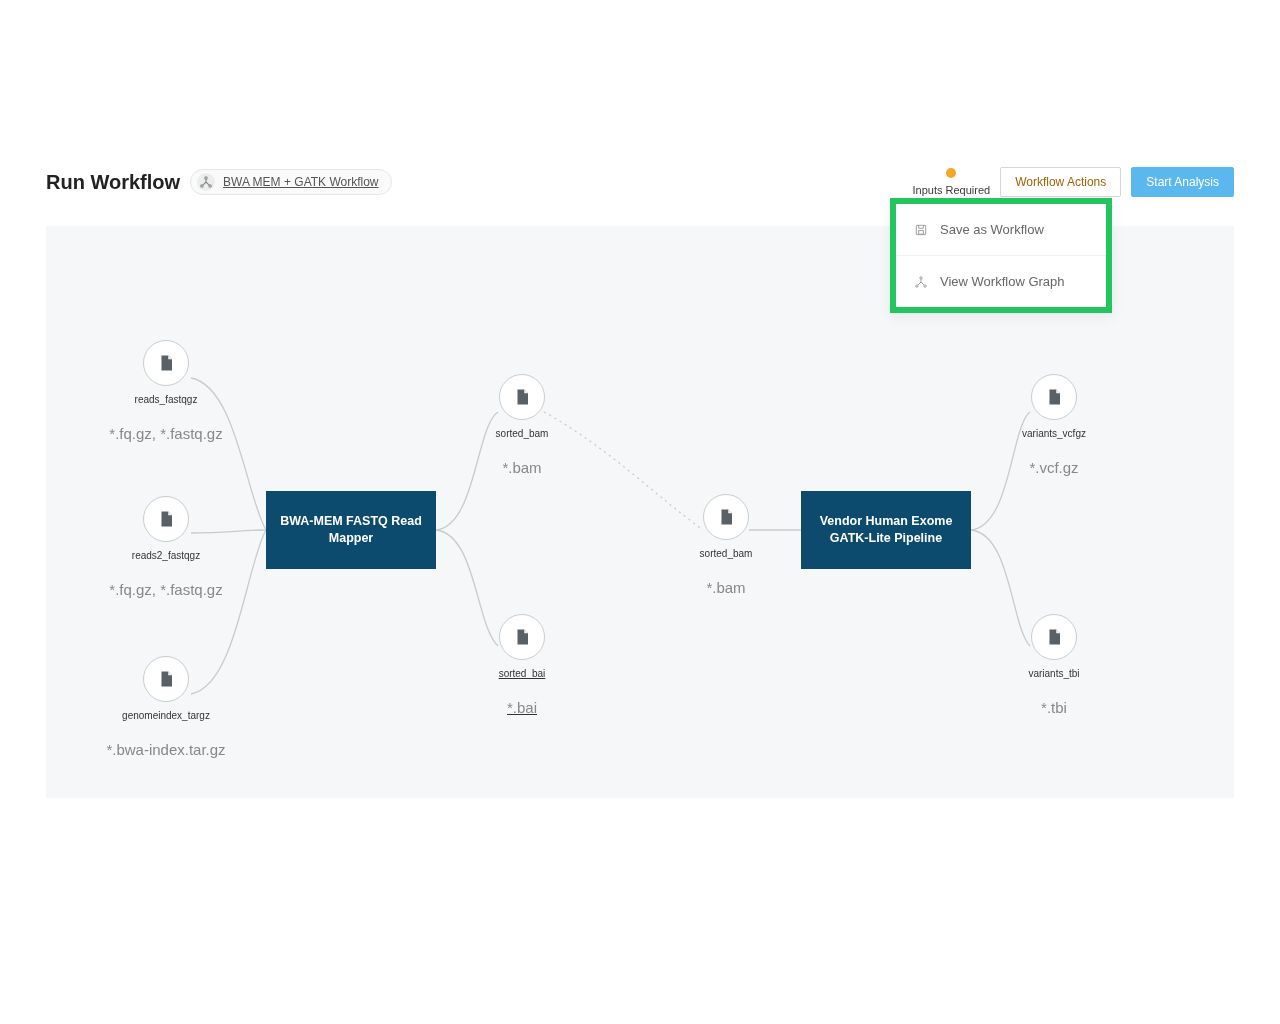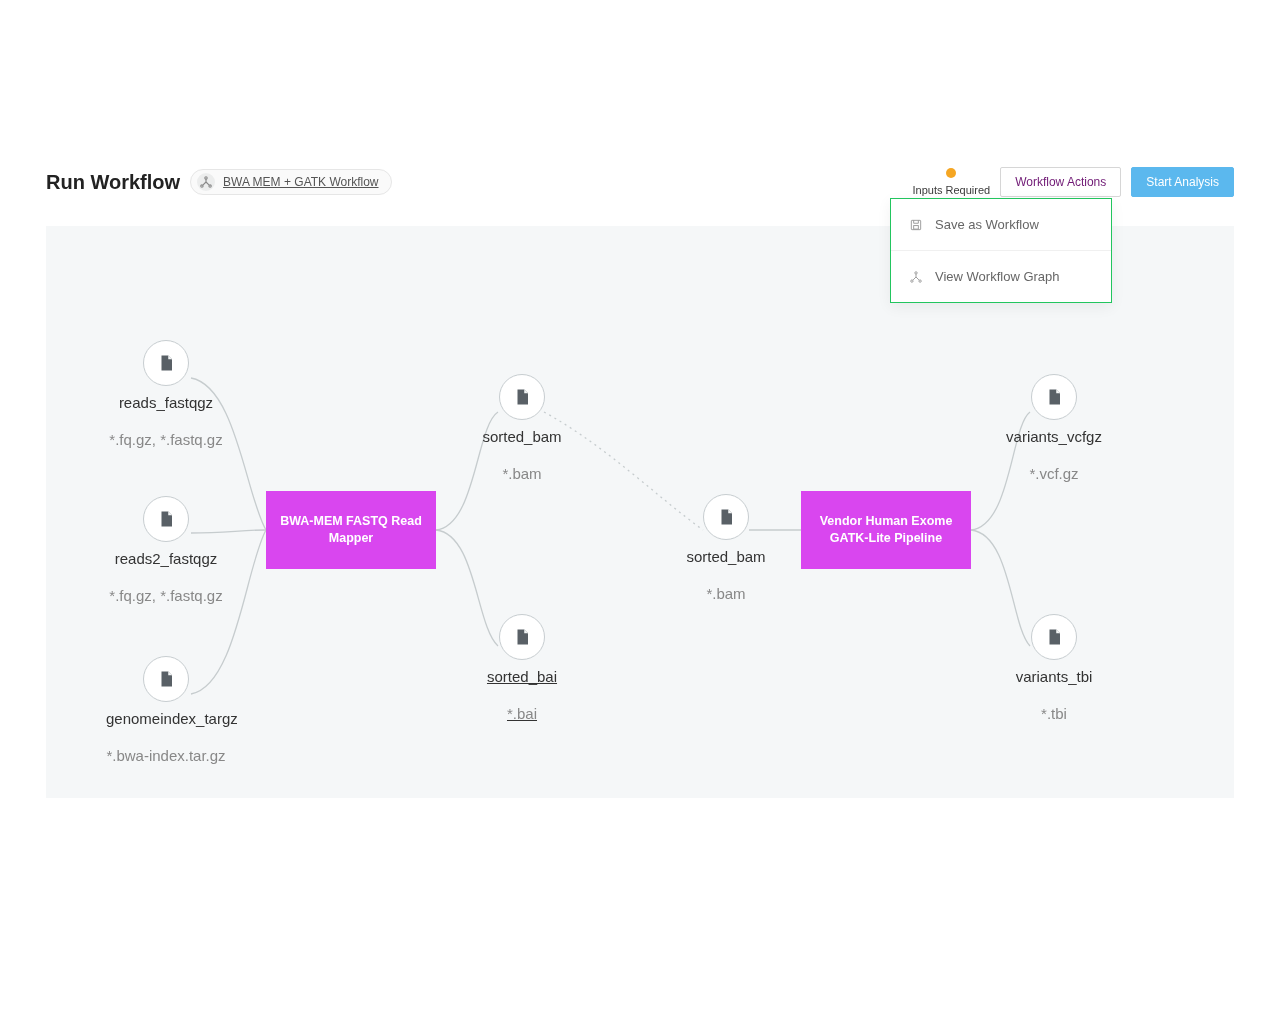--- a/index.html
+++ b/index.html
@@ -16,49 +16,49 @@
     display: inline-flex; align-items: center; gap: 8px;
     background: #fafafa; border: 1px solid #e6e6e6; border-radius: 14px;
     padding: 3px 12px 3px 6px; font-size: 12px; color: #555; text-decoration: underline;
   }
   .chip .wf-icon { width: 18px; height: 18px; border-radius: 50%; background: #eceded; display: flex; align-items: center; justify-content: center; }
   .header-right { display: flex; align-items: center; gap: 10px; }
   .inputs-required { font-size: 11px; color: #3b3b3b; display: flex; align-items: center; gap: 6px; flex-direction: column; }
   .inputs-required .dot { width: 10px; height: 10px; border-radius: 50%; background: #f5a623; display: inline-block; }
   .btn {
     font-size: 12px; padding: 7px 14px; border-radius: 2px; cursor: pointer;
-    border: 1px solid #d6d6d6; background: #ffffff; color: #701a75;
+    border: 1px solid #d6d6d6; background: #ffffff; color: #a16207;
   }
   .btn-primary { background: #5bb8ee; border-color: #5bb8ee; color: #ffffff; }
   .dropdown {
     position: absolute; top: 198px; left: 890px; width: 222px;
-    background: #ffffff; border: 1px solid #22c55e; box-shadow: 0 4px 14px rgba(0,0,0,0.06);
+    background: #ffffff; border: 6px solid #22c55e; box-shadow: 0 4px 14px rgba(0,0,0,0.06);
     z-index: 20;
   }
   .dropdown-item {
     display: flex; align-items: center; gap: 12px;
     padding: 18px 18px; font-size: 13px; color: #666; cursor: pointer;
   }
   .dropdown-item + .dropdown-item { border-top: 1px solid #f0f0f0; }
   .canvas {
     position: absolute; left: 46px; top: 226px; right: 46px; height: 572px;
     background: #f5f7f8;
   }
   svg.edges { position: absolute; inset: 0; width: 100%; height: 100%; pointer-events: none; }
   .file-node {
     position: absolute; width: 120px; text-align: center;
   }
   .file-circle {
     width: 46px; height: 46px; border-radius: 50%; border: 1px solid #c7cdd0;
     background: #ffffff; margin: 0 auto 8px auto; display: flex; align-items: center; justify-content: center;
   }
-  .file-name { font-size: 15px; color: #333; line-height: 1.2; }
+  .file-name { font-size: 10px; color: #333; line-height: 1.2; }
   .file-ext { font-size: 15px; color: #888; margin-top: 19px; }
   .stage {
-    position: absolute; width: 170px; height: 78px; background: #d946ef; color: #fff;
+    position: absolute; width: 170px; height: 78px; background: #0c4a6e; color: #fff;
     font-size: 12.5px; font-weight: 700; text-align: center; display: flex; align-items: center; justify-content: center;
     padding: 0 10px; line-height: 1.35;
   }
   
   .icon-sm svg { width: 14px; height: 14px; display: block; }
   .icon-file svg { width: 18px; height: 20px; display: block; }
 </style>
 </head>
 <body>
 

